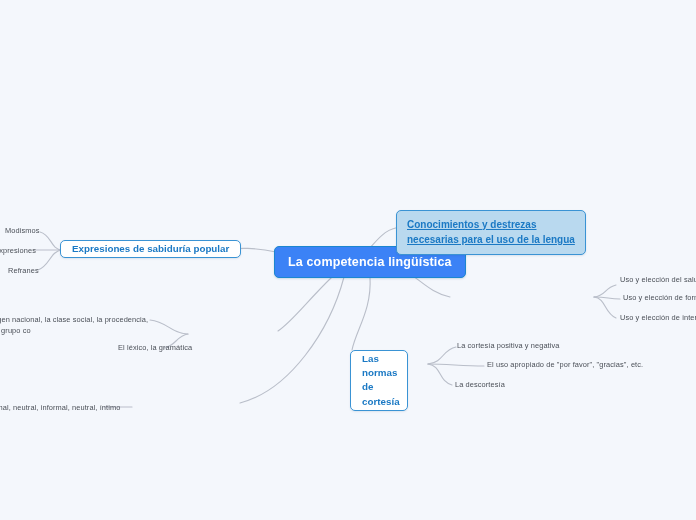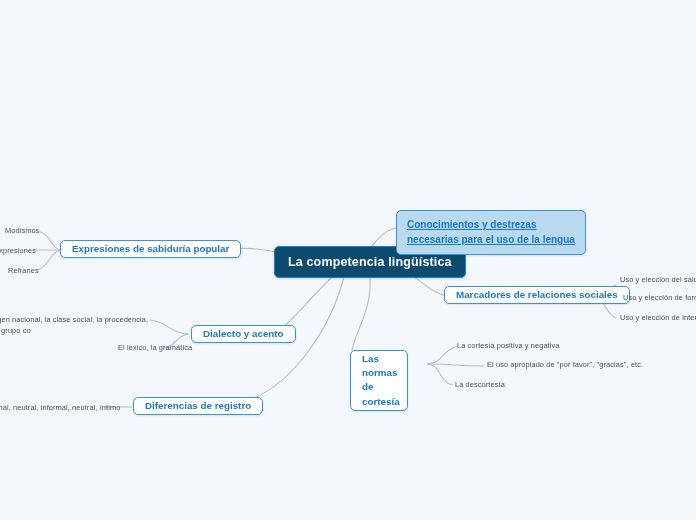--- a/index.html
+++ b/index.html
@@ -23,21 +23,21 @@
     pointer-events: none;
   }
   .node {
     position: absolute;
     display: flex;
     align-items: center;
     white-space: nowrap;
   }
   
   .node-root {
-    background: #0c4a6e;
+    background: #3b82f6;
     border: 1px solid #1b86cf;
     border-radius: 5px;
     color: #ffffff;
     font-weight: bold;
     font-size: 12.5px;
     letter-spacing: .15px;
     padding: 8px 13px;
     box-shadow: 0 1px 2px rgba(20,70,120,.18);
   }
   
@@ -120,23 +120,20 @@
   </svg>
 
   <div class="node node-root" style="left:274px; top:246px;">
     <span>La competencia lingüística</span>
   </div>
 
   <div class="node node-fill" style="left:396px; top:210px; width:190px;">
     <span>Conocimientos y destrezas necesarias para el uso de la lengua</span>
   </div>
 
-  <div class="node node-white" style="left:444px; top:286px;">
-    <span>Marcadores de relaciones sociales</span>
-  </div>
   <div class="node node-leaf" style="left:620px; top:274px;">
     <span>Uso y elección del saludo</span>
   </div>
   <div class="node node-leaf" style="left:623px; top:292px;">
     <span>Uso y elección de formas d</span>
   </div>
   <div class="node node-leaf" style="left:620px; top:312px;">
     <span>Uso y elección de interjec</span>
   </div>
 
@@ -159,30 +156,24 @@
   <div class="node node-leaf" style="left:5px; top:225px;">
     <span>Modismos</span>
   </div>
   <div class="node node-leaf" style="left:-5px; top:245px;">
     <span>expresiones</span>
   </div>
   <div class="node node-leaf" style="left:8px; top:265px;">
     <span>Refranes</span>
   </div>
 
-  <div class="node node-white" style="left:191px; top:325px;">
-    <span>Dialecto y acento</span>
-  </div>
   <div class="node node-leaf wrap" style="left:-7px; top:314px; width:158px;">
     <span>rigen nacional, la clase social, la procedencia, el grupo co</span>
   </div>
   <div class="node node-leaf" style="left:118px; top:342px;">
     <span>El léxico, la gramática</span>
   </div>
 
-  <div class="node node-white" style="left:133px; top:397px;">
-    <span>Diferencias de registro</span>
-  </div>
   <div class="node node-leaf" style="left:-6px; top:402px;">
     <span>rmal, neutral, informal, neutral, íntimo</span>
   </div>
 
 </div>
 
 </body></html>

